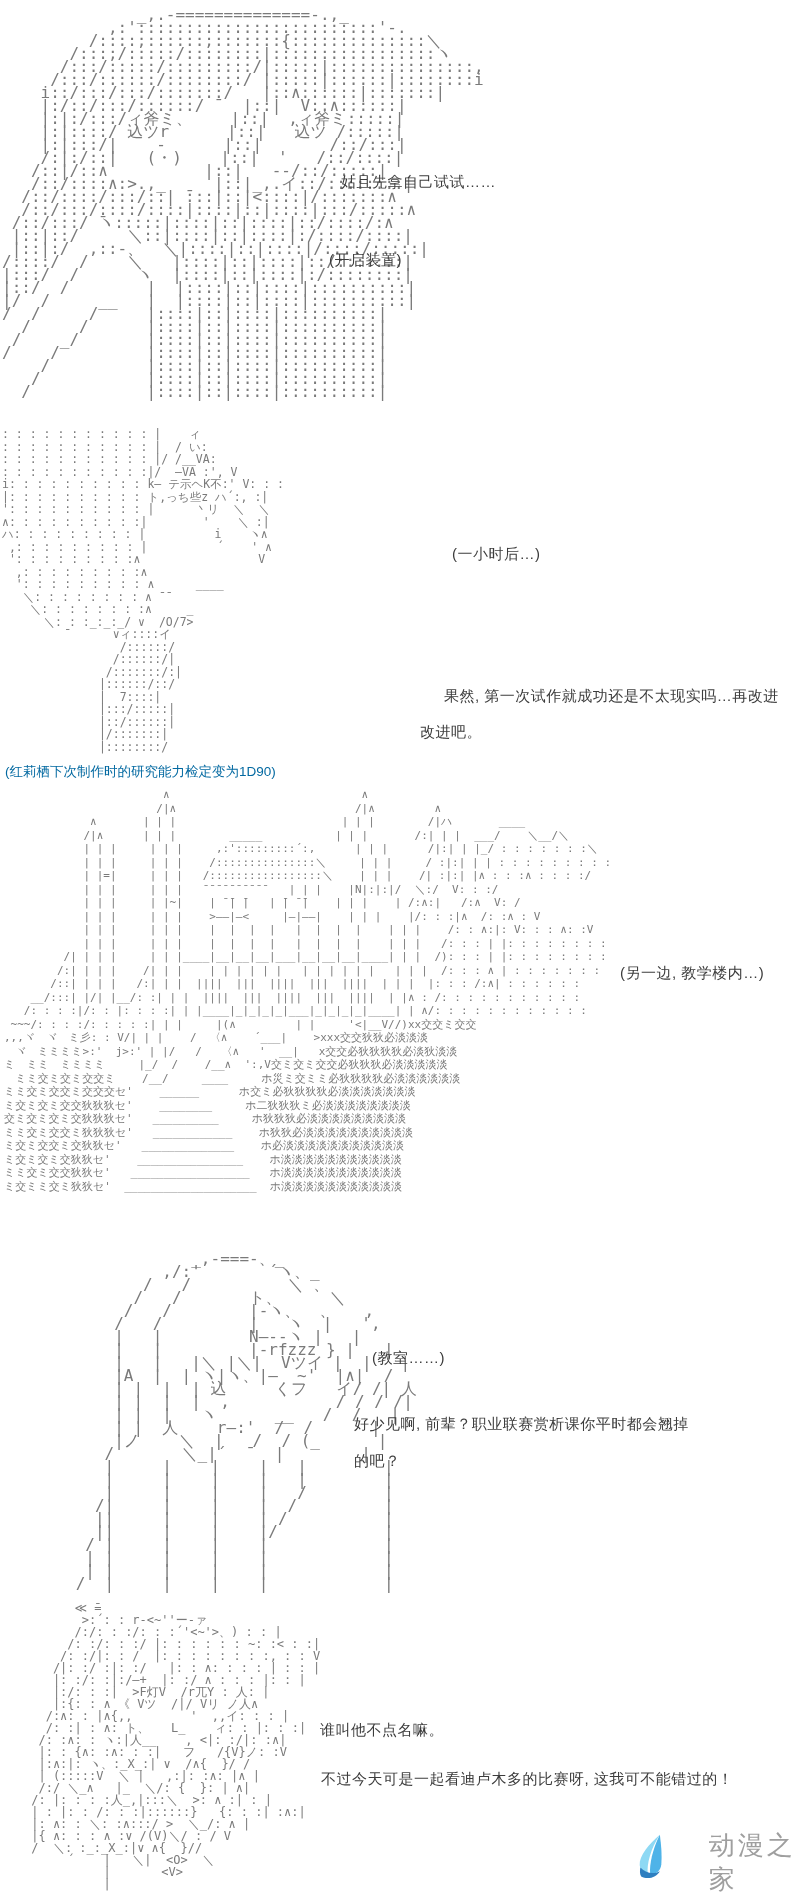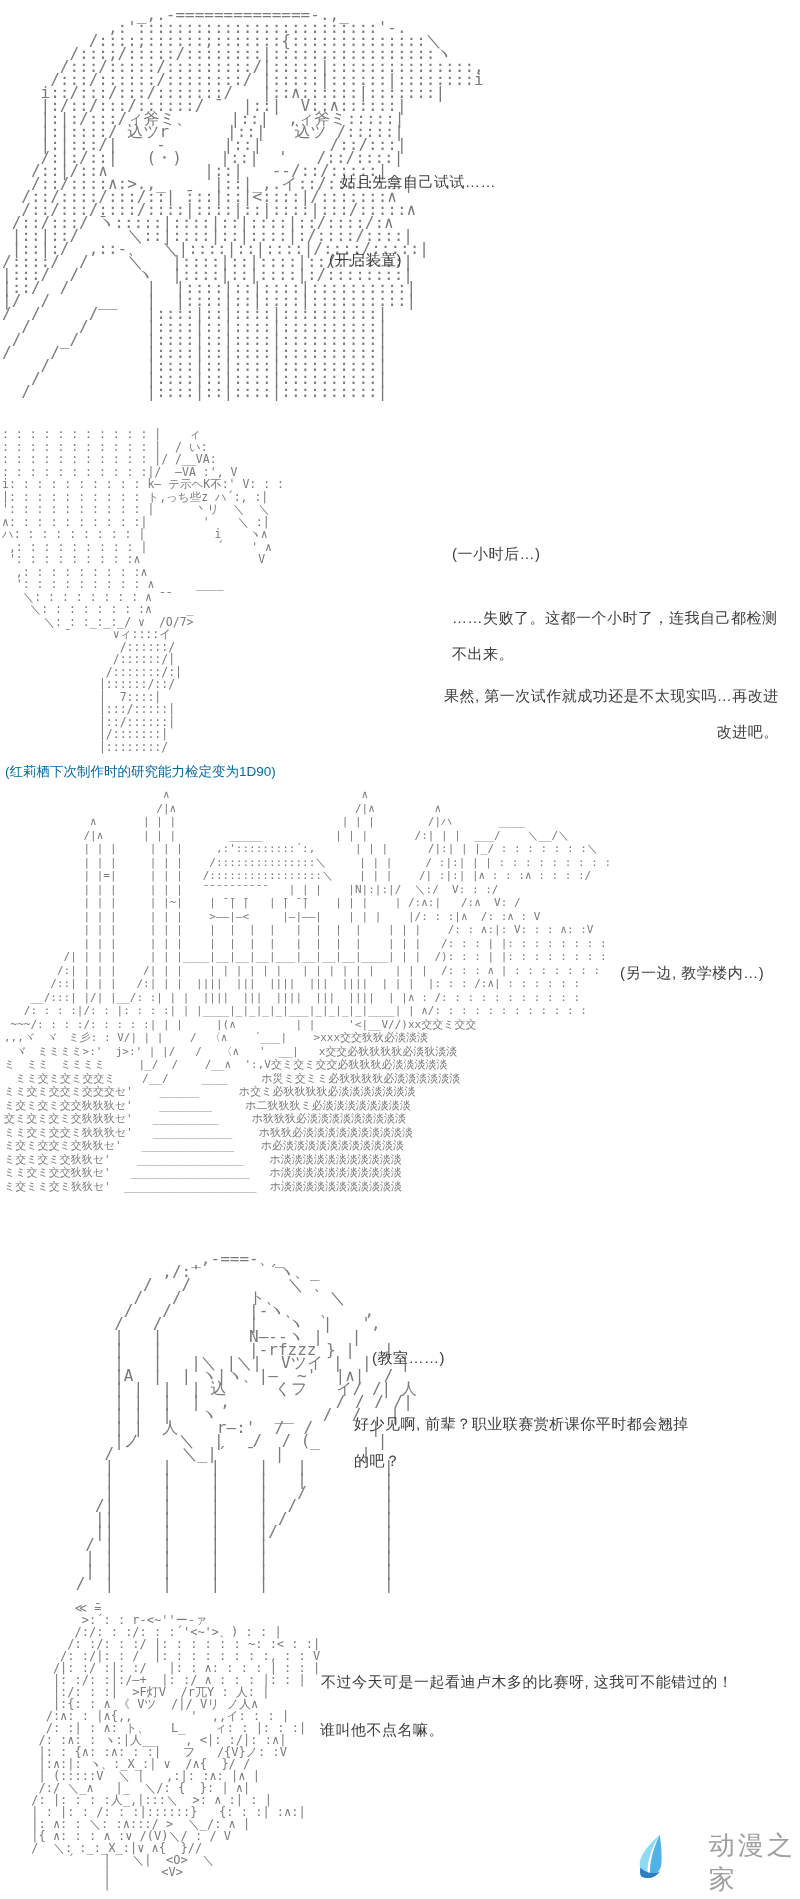--- a/index.html
+++ b/index.html
@@ -12,27 +12,27 @@
   #aa2{left:2px;  top:428px;  font-size:11.5px; line-height:12.5px;}
   #aa3{left:4px;  top:788px;  font-size:11px;   line-height:13.5px;}
   #aa4{left:66px; top:1252px; font-size:16px;   line-height:13px;}
   #aa5{left:24px; top:1602px; font-size:12px;   line-height:12px;}
   .dlg{position:absolute;color:#3c3c3c;font-size:15px;line-height:35px;
        white-space:pre-line;letter-spacing:0.5px;}
   #d1{left:341px; top:164px;}
   #d2{left:329px; top:242px;}
   #d3{left:452px; top:536px;}
   #d4{left:452px; top:600px; line-height:36px;}
-  #d5{left:420px; top:678px; line-height:36px; text-indent:24px;text-align:right;}
+  #d5{left:420px; top:678px; line-height:36px; text-indent:24px;}
   #noteA{left:5px; top:754px; font-size:13.5px; color:#0369a1; letter-spacing:0;}
   #d6{left:620px; top:955px;}
   #d7{left:372px; top:1340px;}
   #d8{left:354px; top:1405px; line-height:37px;}
   #d9{left:320px; top:1712px;}
-  #d10{left:321px; top:1664px;}
+  #d10{left:321px; top:1761px;}
   .watermark{position:absolute; left:630px; top:1828px; display:flex; align-items:flex-start;}
   .wm-logo{width:54px;height:58px;margin-right:6px;}
   .wm-text{display:flex;flex-direction:column;align-items:flex-end;}
   .wm-name{font-size:26px;color:#9f9f9f;letter-spacing:3px;line-height:34px;margin-left:28px;}
   .wm-url{font-size:13px;color:#aeaeae;font-style:italic;letter-spacing:1.5px;line-height:16px;}
 </style>
 </head>
 <body>
 
 <div id="page">
@@ -92,22 +92,20 @@
                 /::::::/|
                /:::::::/:|
               |::::::/::/
               |  ̄7::::|
               |:::/:::::|
               |::/::::::|
               |/:::::::|
               |::::::::/</pre>
 
   <div id="d3" class="dlg">(一小时后…)</div>
-  <div id="d4" class="dlg">……失败了。这都一个小时了，连我自己都检测
-不出来。</div>
   <div id="d5" class="dlg">果然, 第一次试作就成功还是不太现实吗…再改进
 改进吧。</div>
   <div id="noteA" class="dlg">(红莉栖下次制作时的研究能力检定变为1D90)</div>
 
   <pre id="aa3" class="aa">                        ∧                             ∧
                        /|∧                           /|∧         ∧
              ∧       | | |                         | | |        /|ハ       ____
             /|∧      | | |        _____           | | |       /:| | |  ___/    ＼__/＼
             | | |     | | |     ,:':::::::::´:,      | | |      /|:| | |_/ : : : : : : :＼
             | | |     | | |    /:::::::::::::::＼     | | |     / :|:| | | : : : : : : : : :

